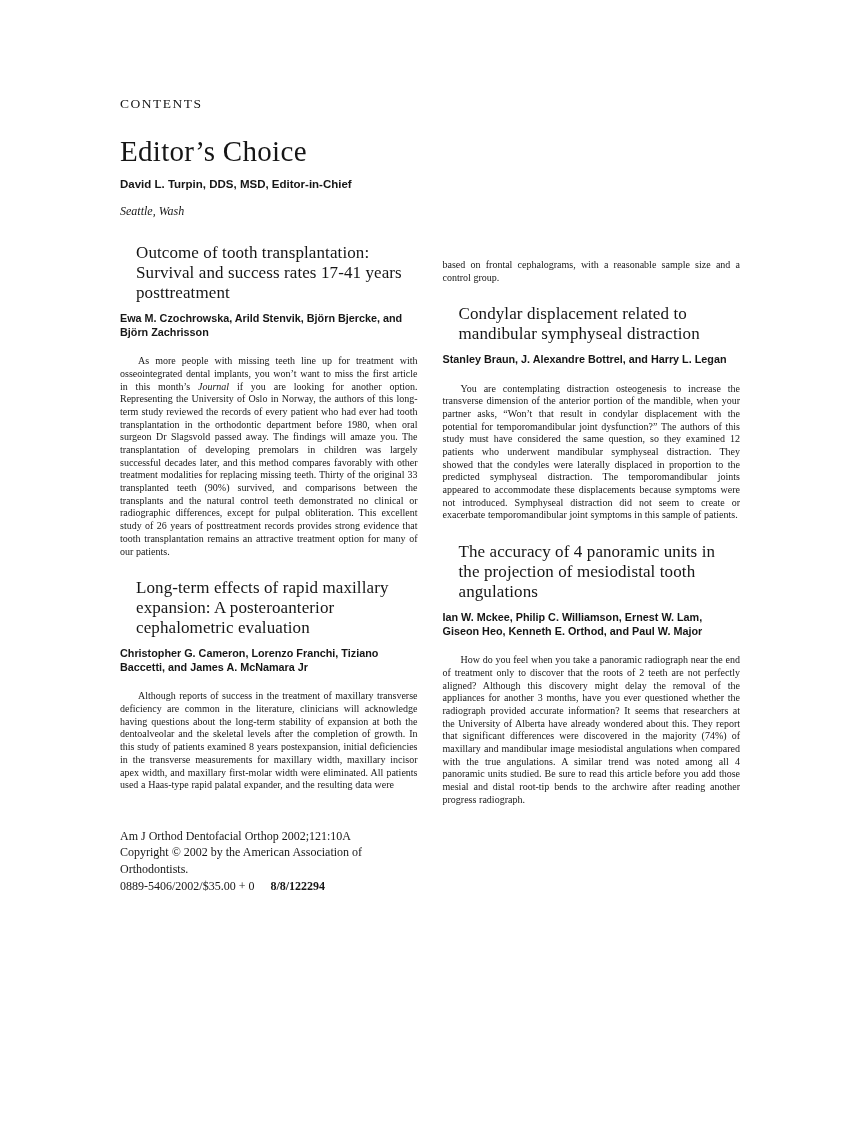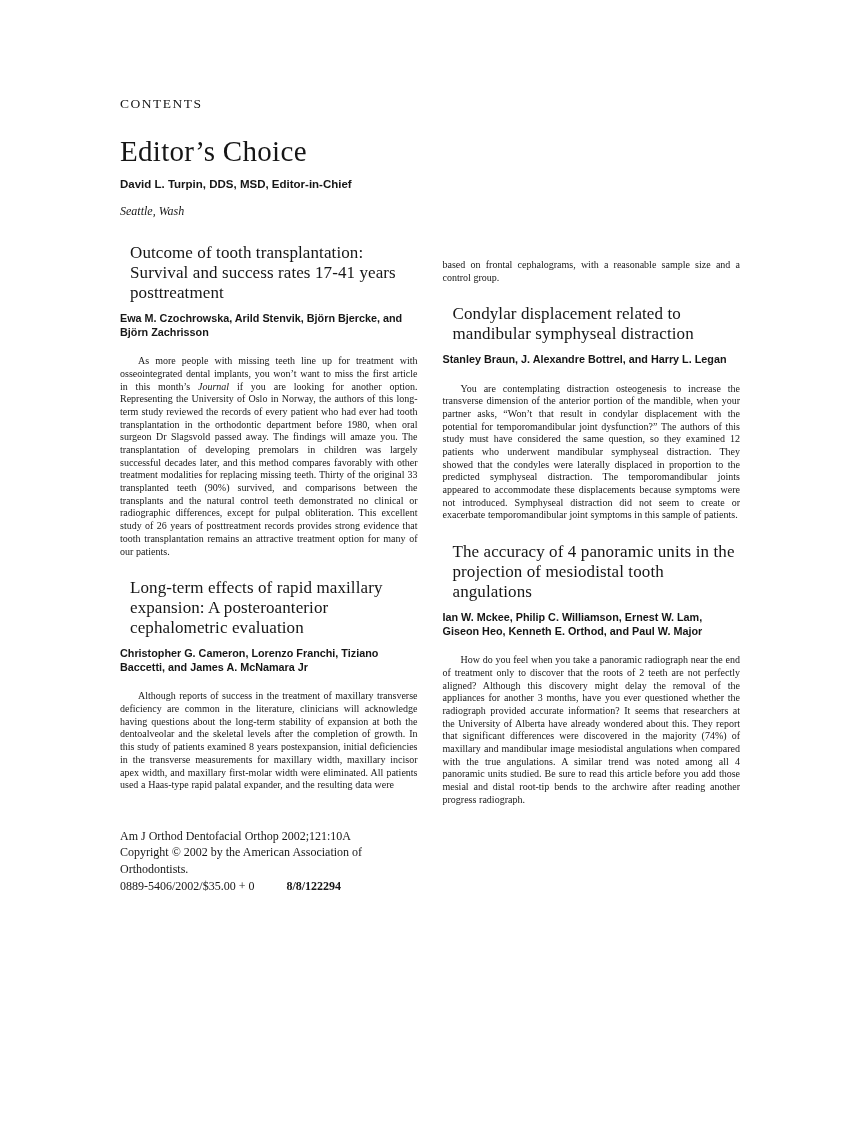--- a/index.html
+++ b/index.html
@@ -38,21 +38,21 @@
     font-style: italic;
     font-size: 12px;
     margin-bottom: 24px;
   }
   .columns { display: flex; gap: 25px; }
   .col { width: 298px; }
   .article-title {
     font-size: 17px;
     font-weight: 400;
     line-height: 1.18;
-    margin: 20px 0 8px 10px;
+    margin: 20px 0 8px 16px;
     letter-spacing: 0.1px;
   }
   article:first-child .article-title, .col > article:first-of-type .article-title.first { margin-top: 0; }
   .article-title.first { margin-top: 0; }
   .article-authors {
     font-family: "Liberation Sans", "DejaVu Sans", sans-serif;
     font-weight: bold;
     font-size: 10.8px;
     line-height: 1.3;
     margin-bottom: 7px;
@@ -66,21 +66,21 @@
     word-spacing: 0.2px;
     margin-top: 16px;
   }
   .article-body em { font-style: italic; }
   .no-indent { text-indent: 0; }
   .footnote {
     margin-top: 36px;
     font-size: 12px;
     line-height: 1.38;
   }
-  .footnote .pubcode { margin-left: 32px; font-weight: bold; }
+  .footnote .pubcode { margin-left: 16px; font-weight: bold; }
   .page-footer {
     position: absolute;
     left: 120px; right: 122px;
     top: 1056px;
     display: flex;
     justify-content: space-between;
     align-items: baseline;
     font-family: "Liberation Sans", "DejaVu Sans", sans-serif;
     font-weight: normal;
     font-size: 12.5px;

